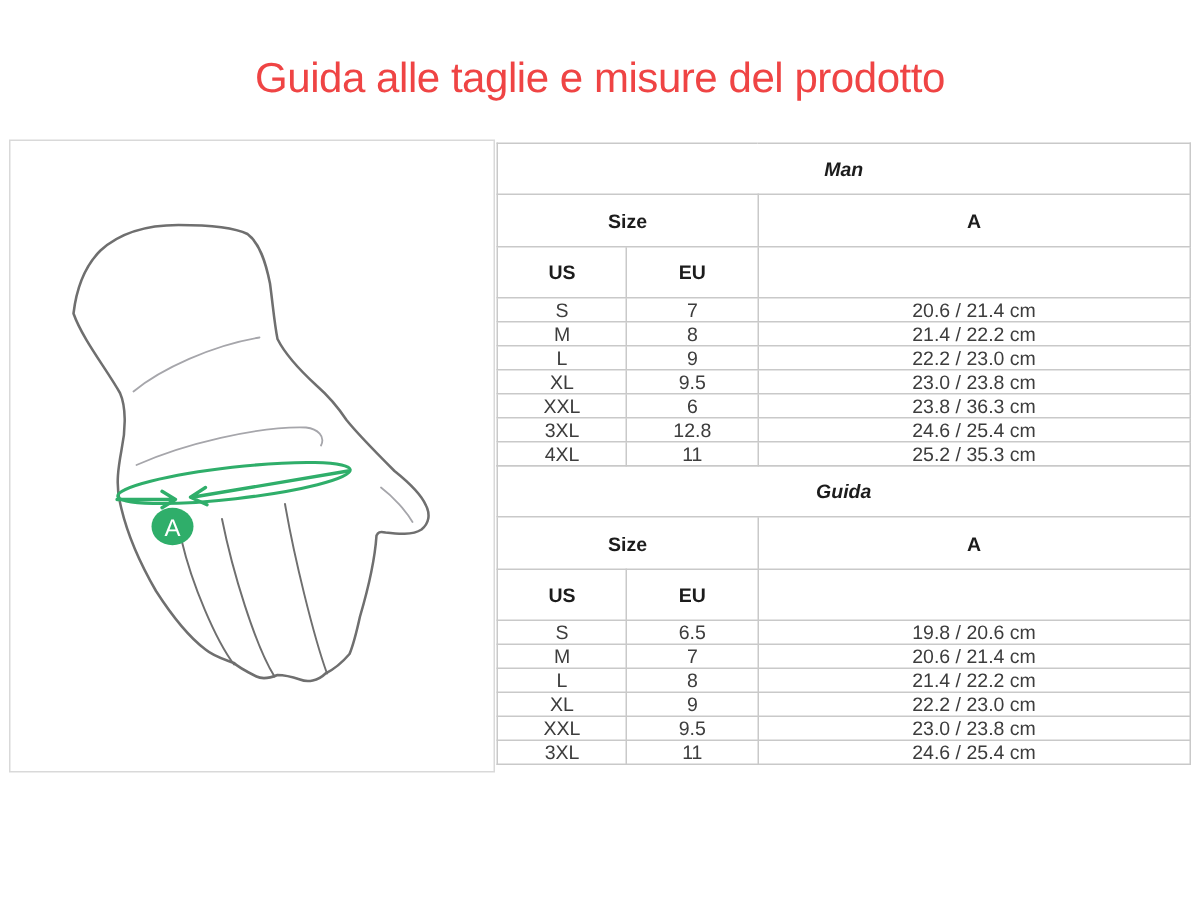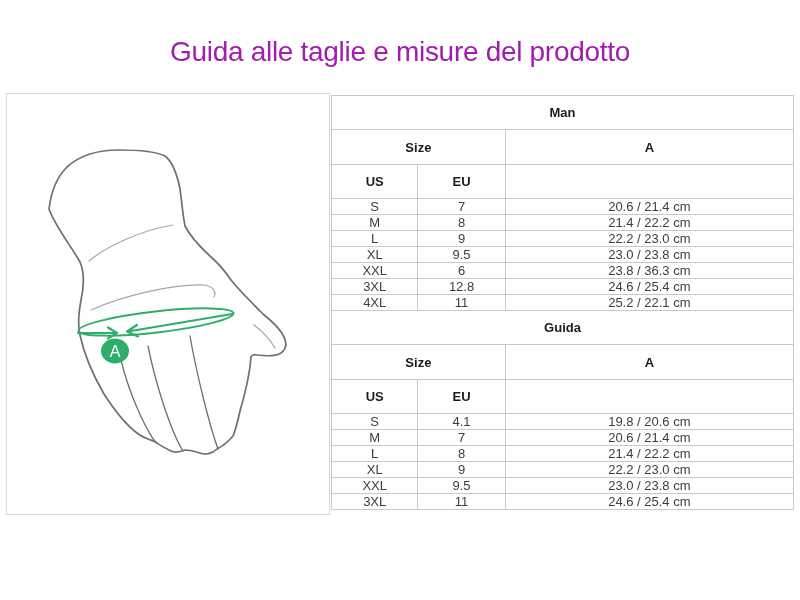--- a/index.html
+++ b/index.html
@@ -2,40 +2,40 @@
 <html><head>
 <meta charset="utf-8">
 <style>
   html,body{margin:0;padding:0;}
   body{
     width:800px;height:600px;background:#ffffff;overflow:hidden;
     font-family:"Liberation Sans", sans-serif;
   }
   .page-title{
     margin:36px 0 0 0;text-align:center;
-    font-size:28px;font-weight:400;color:#a21caf;letter-spacing:-0.3px;
+    font-size:28px;font-weight:400;color:#ef4444;letter-spacing:-0.3px;
   }
   .content{
     display:flex;align-items:flex-start;margin:25px 6px 0 6px;
   }
   .illustration-panel{
     width:322px;height:420px;border:1px solid #d9d9d9;background:#fff;flex:none;
   }
   .illustration-panel svg{display:block;}
   .tables{flex:1;margin-left:1px;margin-top:2px;}
   table.size-table{
     width:100%;border-collapse:collapse;table-layout:fixed;
     font-family:"Liberation Sans", sans-serif;
   }
   table.size-table.second{margin-top:-1px;}
   .size-table th,.size-table td{
     border:1px solid #c9c9c9;text-align:center;padding:0;vertical-align:middle;
   }
   .size-table th{font-size:13px;font-weight:bold;color:#1c1c1c;}
-  .size-table .group-row th{height:33px;}
+  .size-table .group-row th{height:33px;font-style:italic;}
   .size-table .sub-row th{height:34px;}
   .size-table .colhead-row th{height:33px;}
   .size-table tbody td{height:15px;font-size:13px;color:#3d3d3d;font-weight:400;}
   col.c-us{width:18.7%;}
   col.c-eu{width:18.9%;}
   col.c-a{width:62.4%;}
 </style>
 </head>
 <body>
 
@@ -142,21 +142,21 @@
             <td class="col-a">23.8 / 36.3 cm</td>
           </tr>
           <tr>
             <td class="col-us">3XL</td>
             <td class="col-eu">12.8</td>
             <td class="col-a">24.6 / 25.4 cm</td>
           </tr>
           <tr>
             <td class="col-us">4XL</td>
             <td class="col-eu">11</td>
-            <td class="col-a">25.2 / 22.1 cm</td>
+            <td class="col-a">25.2 / 35.3 cm</td>
           </tr>
         </tbody>
     </table>
 
     <table class="size-table second">
       <colgroup>
           <col class="c-us">
           <col class="c-eu">
           <col class="c-a">
         </colgroup>
@@ -170,21 +170,21 @@
         </tr>
         <tr class="colhead-row">
           <th>US</th>
           <th>EU</th>
           <th></th>
         </tr>
       </thead>
       <tbody>
           <tr>
             <td class="col-us">S</td>
-            <td class="col-eu">4.1</td>
+            <td class="col-eu">6.5</td>
             <td class="col-a">19.8 / 20.6 cm</td>
           </tr>
           <tr>
             <td class="col-us">M</td>
             <td class="col-eu">7</td>
             <td class="col-a">20.6 / 21.4 cm</td>
           </tr>
           <tr>
             <td class="col-us">L</td>
             <td class="col-eu">8</td>

